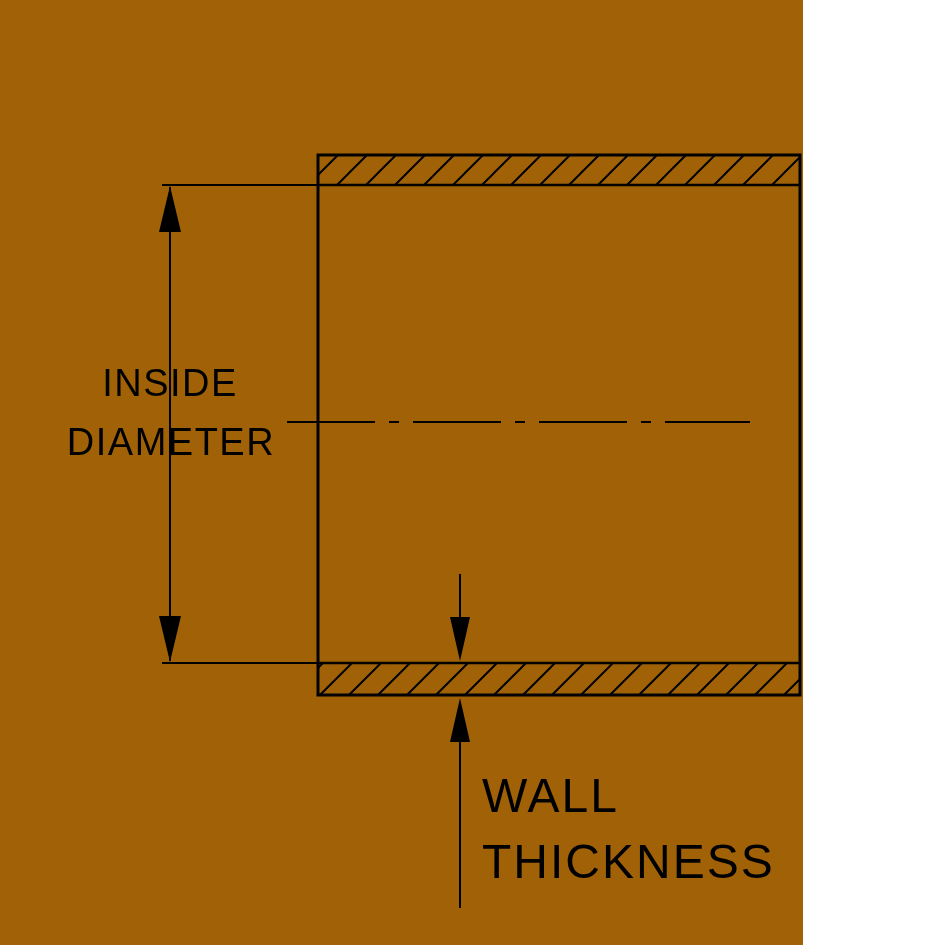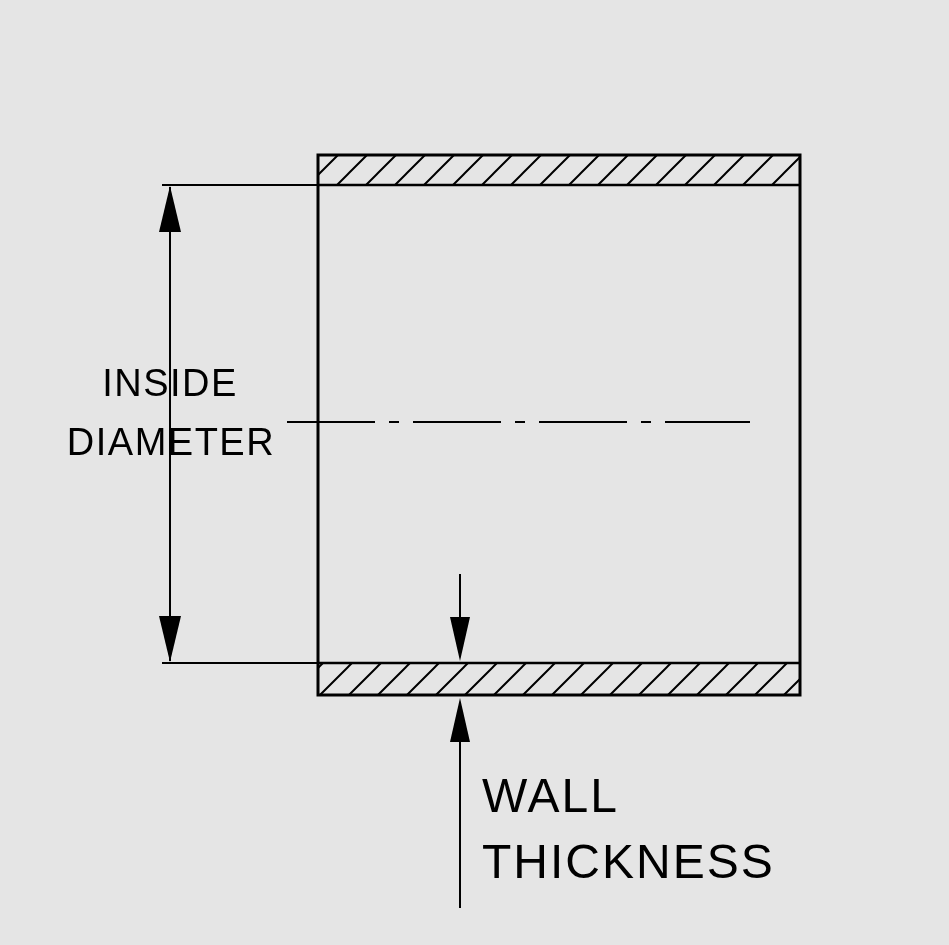--- a/index.html
+++ b/index.html
@@ -8,23 +8,23 @@
     background: #ffffff;
   }
   body {
     width: 949px;
     height: 945px;
     overflow: hidden;
     font-family: "Liberation Sans", sans-serif;
   }
   .diagram-wrap {
     position: relative;
-    width: 949px;
+    width: 803px;
     height: 945px;
-    background: #e5e5e5;
+    background: #a16207;
   }
   svg {
     display: block;
   }
   .dim-text {
     fill: #000000;
     font-family: "Liberation Sans", sans-serif;
     font-weight: 400;
   }
   .dim-text-small {

